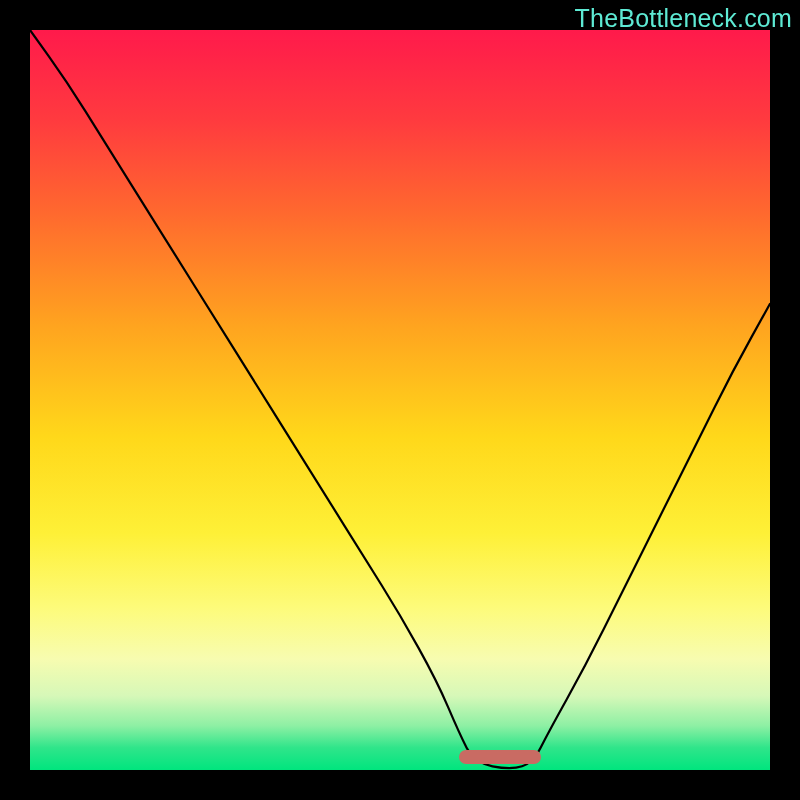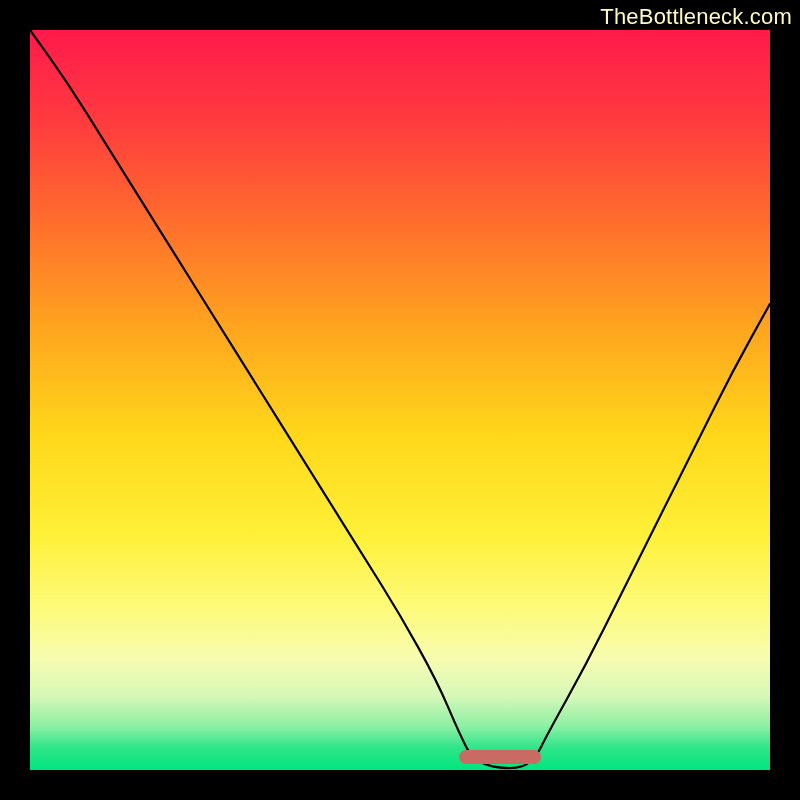--- a/index.html
+++ b/index.html
@@ -35,22 +35,22 @@
     position: absolute;
     left: 0; top: 0;
     width: 740px; height: 740px;
     display: block;
   }
   .watermark {
     position: absolute;
     top: 4px;
     right: 8px;
     font-family: Arial, Helvetica, sans-serif;
-    font-size: 22px;
-    color: #fef9c3;
+    font-size: 25px;
+    color: #5eead4;
     letter-spacing: 0.2px;
     user-select: none;
   }
   .bump {
     position: absolute;
     height: 14px;
     border-radius: 7px;
     background: #c96b63;
   }
 </style>

